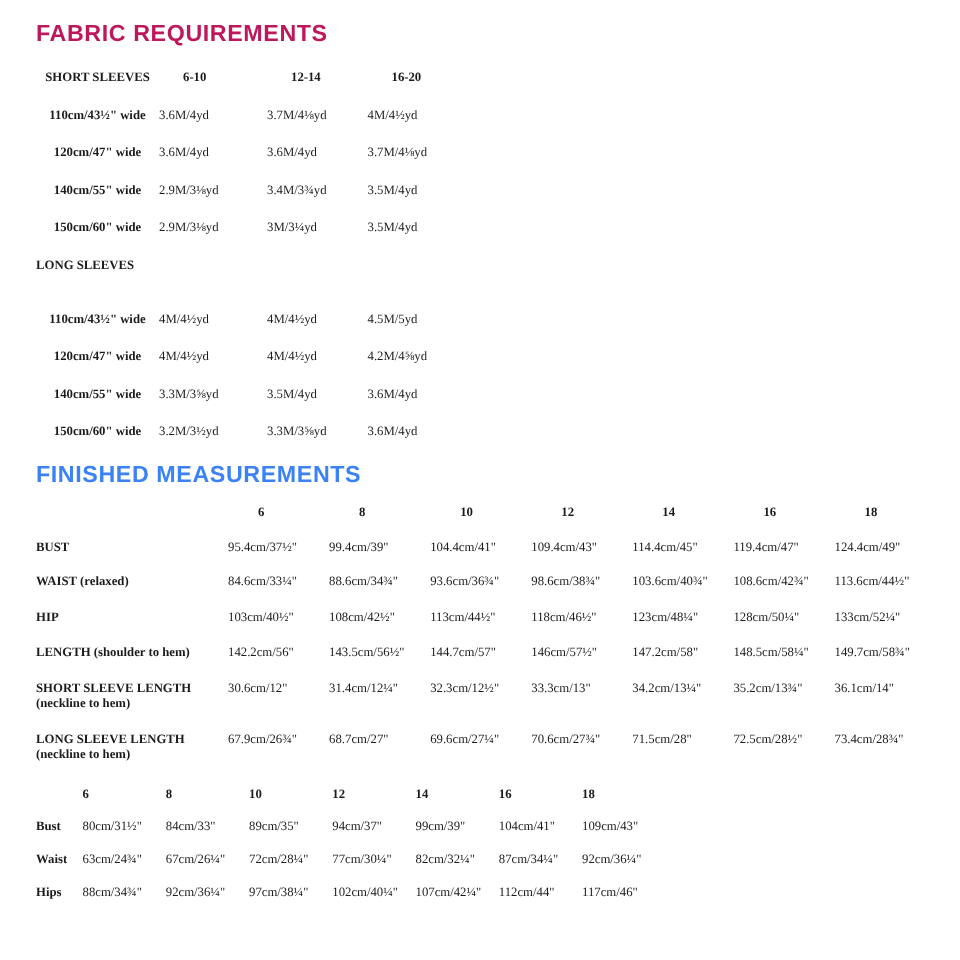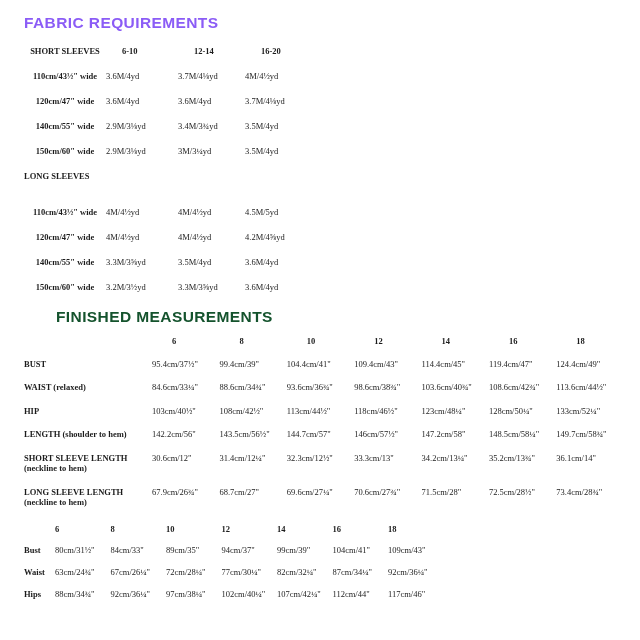--- a/index.html
+++ b/index.html
@@ -1,34 +1,34 @@
 <!DOCTYPE html>
 <html><head>
 <meta charset="utf-8">
 <style>
   * { margin:0; padding:0; box-sizing:border-box; }
   html,body { width:640px; height:640px; background:#ffffff; overflow:hidden; }
   body { font-family:"Liberation Serif", serif; color:#1c1c1c; }
   .wrap { padding:14px 8px 0 24px; }
 
   .title { font-family:"Liberation Sans", sans-serif; font-weight:800;
-           font-size:15.5px; line-height:17px; letter-spacing:0.4px; color:#8b5cf6; }
+           font-size:15.5px; line-height:17px; letter-spacing:0.4px; color:#be185d; }
 
   
   .ftable { margin-top:15px; }
   .frow { display:grid; grid-template-columns:82px 72px 67px 80px;
           font-size:8.5px; line-height:10px; margin-bottom:15px; align-items:baseline; }
   .frow .lab { font-weight:bold;text-align:center; }
   .fhead { font-weight:bold; }
   .fhead .col { padding-left:16px; }
   .subhead { font-weight:bold; font-size:8.5px; line-height:10px; margin:13px 0 26px 0; }
 
   
   .sec-title { font-family:"Liberation Sans", sans-serif; font-weight:800;
-               font-size:15.5px; line-height:16px; letter-spacing:0.4px; color:#14532d;margin-left:32px; }
+               font-size:15.5px; line-height:16px; letter-spacing:0.4px; color:#3b82f6; }
   .sec2 { margin-top:17px; }
   .fin-head, .fin-row { display:grid; grid-template-columns:128px repeat(7, 67.4px);
                font-size:8.5px; line-height:10.5px; align-items:start; }
   .fin-head { margin:11px 0 12px 0; font-weight:bold; }
   .fin-head .szh { padding-left:20px; }
   .fin-row { margin-bottom:13px; }
   .fin-row .lab { font-weight:bold; padding-right:6px; }
 
   
   .sec3 { margin-top:16px; }

